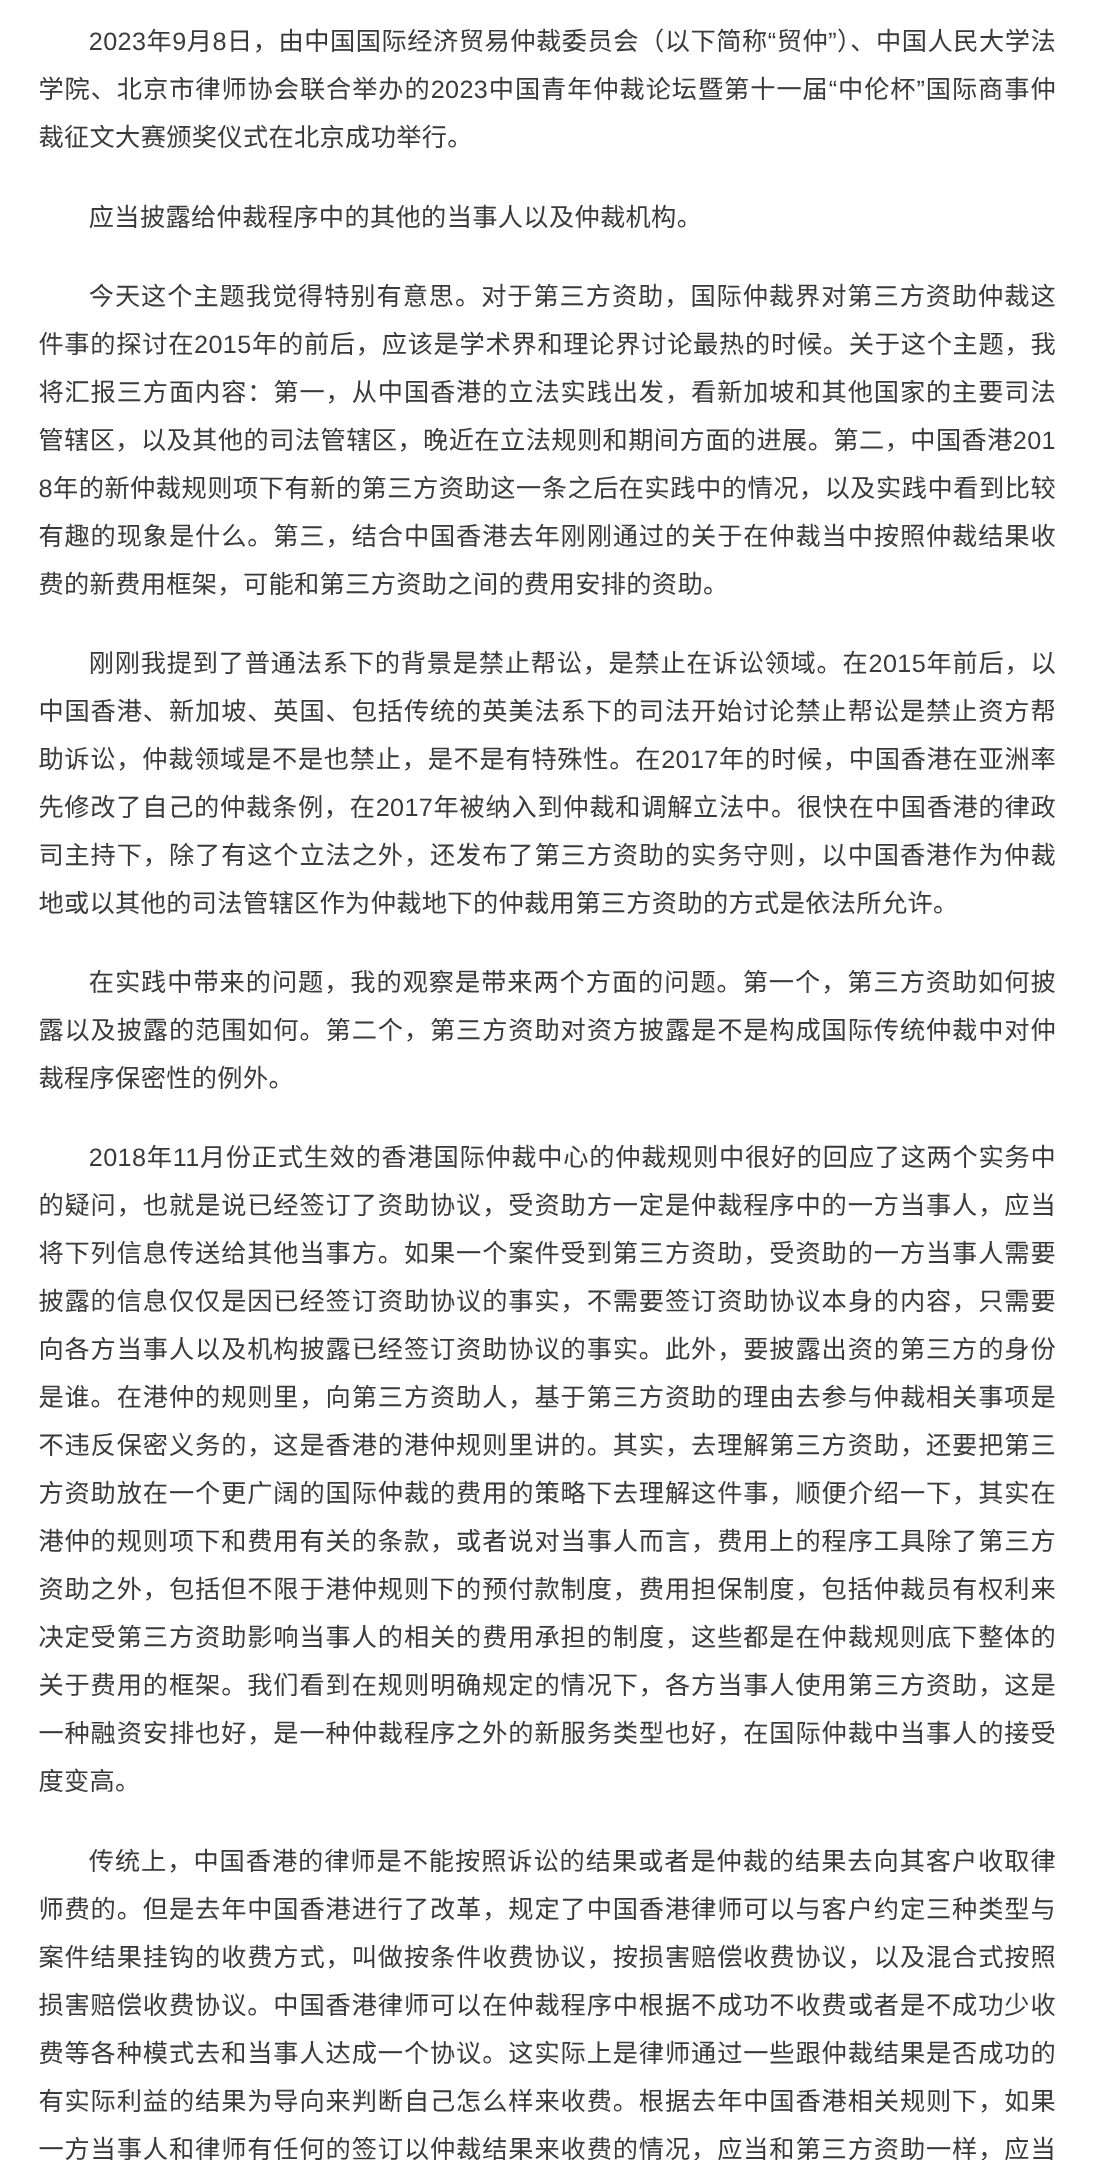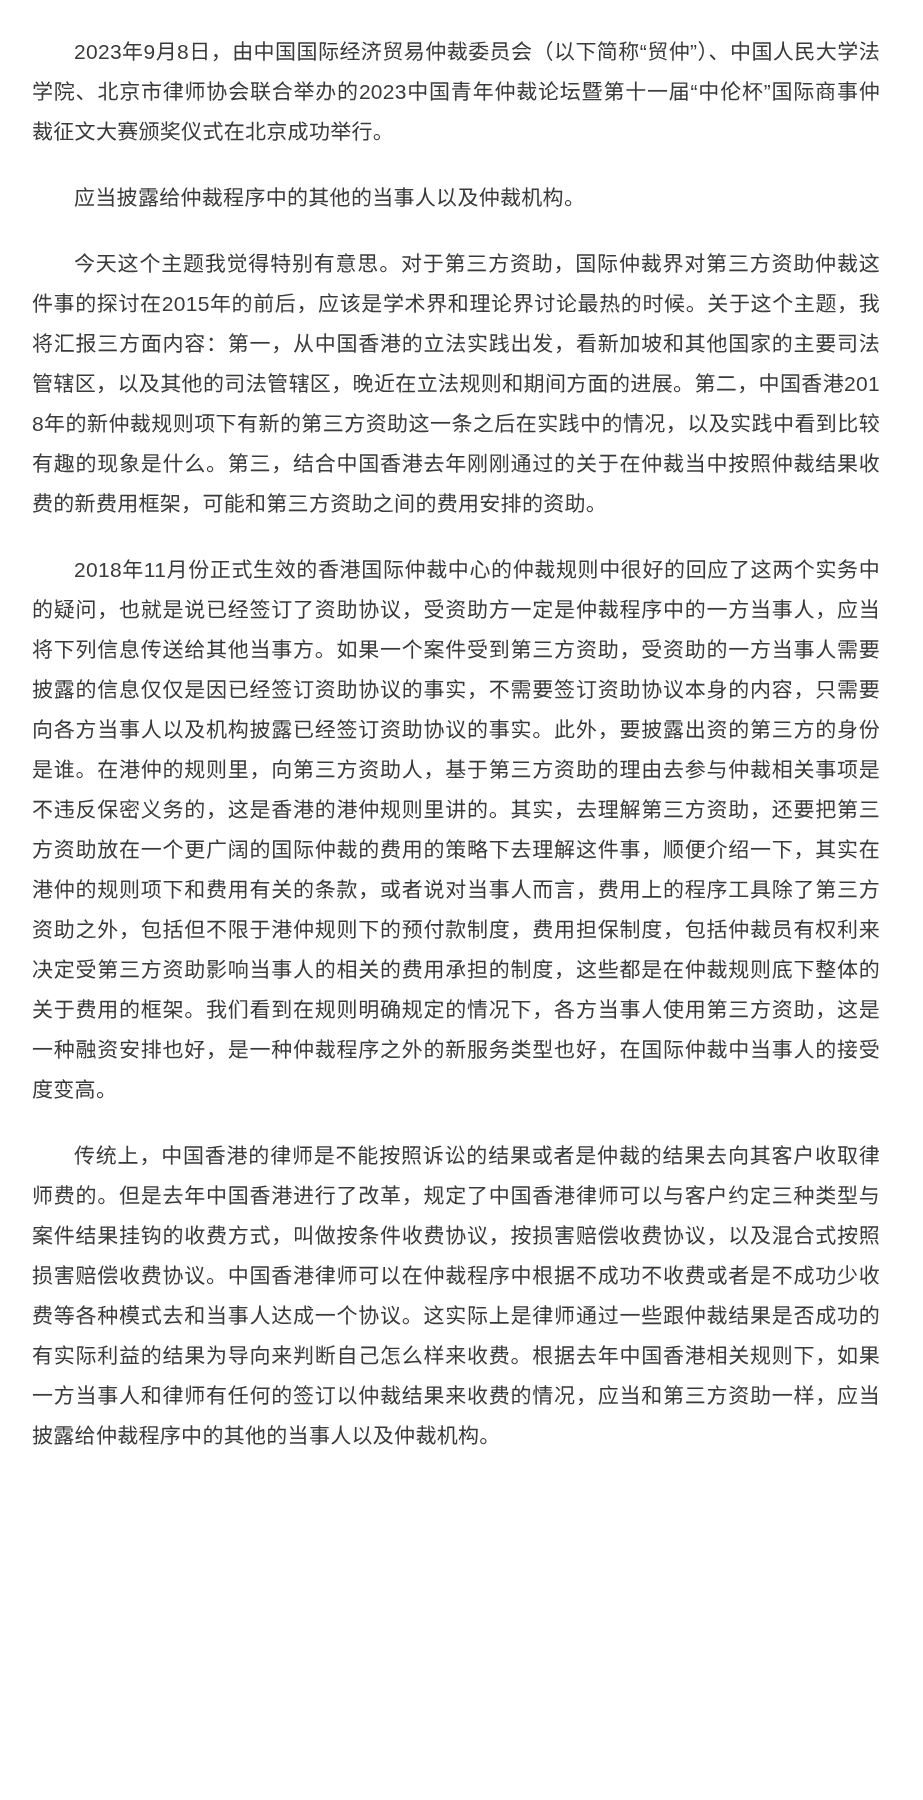--- a/index.html
+++ b/index.html
@@ -18,29 +18,31 @@
     box-sizing: border-box;
     width: 923px;
     padding: 16px 43px 20px 32px;
   }
   .article p.body-para {
     font-size: 21px;
     line-height: 40px;
     text-align: justify;
     text-justify: inter-ideograph;
     text-indent: 2em;
-    margin: 16px 0 26px 0;
+    margin: 0 0 26px 0;
     color: #3a3a3a;
     letter-spacing: 0.3px;
     word-break: break-all;
   }
 </style>
 </head>
 <body>
 
 <div class="article">
   <p class="body-para">2023年9月8日，由中国国际经济贸易仲裁委员会（以下简称“贸仲”）、中国人民大学法学院、北京市律师协会联合举办的2023中国青年仲裁论坛暨第十一届“中伦杯”国际商事仲裁征文大赛颁奖仪式在北京成功举行。</p>
   <p class="body-para">应当披露给仲裁程序中的其他的当事人以及仲裁机构。</p>
   <p class="body-para">今天这个主题我觉得特别有意思。对于第三方资助，国际仲裁界对第三方资助仲裁这件事的探讨在2015年的前后，应该是学术界和理论界讨论最热的时候。关于这个主题，我将汇报三方面内容：第一，从中国香港的立法实践出发，看新加坡和其他国家的主要司法管辖区，以及其他的司法管辖区，晚近在立法规则和期间方面的进展。第二，中国香港2018年的新仲裁规则项下有新的第三方资助这一条之后在实践中的情况，以及实践中看到比较有趣的现象是什么。第三，结合中国香港去年刚刚通过的关于在仲裁当中按照仲裁结果收费的新费用框架，可能和第三方资助之间的费用安排的资助。</p>
+  <p class="body-para">刚刚我提到了普通法系下的背景是禁止帮讼，是禁止在诉讼领域。在2015年前后，以中国香港、新加坡、英国、包括传统的英美法系下的司法开始讨论禁止帮讼是禁止资方帮助诉讼，仲裁领域是不是也禁止，是不是有特殊性。在2017年的时候，中国香港在亚洲率先修改了自己的仲裁条例，在2017年被纳入到仲裁和调解立法中。很快在中国香港的律政司主持下，除了有这个立法之外，还发布了第三方资助的实务守则，以中国香港作为仲裁地或以其他的司法管辖区作为仲裁地下的仲裁用第三方资助的方式是依法所允许。</p>
+  <p class="body-para">在实践中带来的问题，我的观察是带来两个方面的问题。第一个，第三方资助如何披露以及披露的范围如何。第二个，第三方资助对资方披露是不是构成国际传统仲裁中对仲裁程序保密性的例外。</p>
   <p class="body-para">2018年11月份正式生效的香港国际仲裁中心的仲裁规则中很好的回应了这两个实务中的疑问，也就是说已经签订了资助协议，受资助方一定是仲裁程序中的一方当事人，应当将下列信息传送给其他当事方。如果一个案件受到第三方资助，受资助的一方当事人需要披露的信息仅仅是因已经签订资助协议的事实，不需要签订资助协议本身的内容，只需要向各方当事人以及机构披露已经签订资助协议的事实。此外，要披露出资的第三方的身份是谁。在港仲的规则里，向第三方资助人，基于第三方资助的理由去参与仲裁相关事项是不违反保密义务的，这是香港的港仲规则里讲的。其实，去理解第三方资助，还要把第三方资助放在一个更广阔的国际仲裁的费用的策略下去理解这件事，顺便介绍一下，其实在港仲的规则项下和费用有关的条款，或者说对当事人而言，费用上的程序工具除了第三方资助之外，包括但不限于港仲规则下的预付款制度，费用担保制度，包括仲裁员有权利来决定受第三方资助影响当事人的相关的费用承担的制度，这些都是在仲裁规则底下整体的关于费用的框架。我们看到在规则明确规定的情况下，各方当事人使用第三方资助，这是一种融资安排也好，是一种仲裁程序之外的新服务类型也好，在国际仲裁中当事人的接受度变高。</p>
   <p class="body-para">传统上，中国香港的律师是不能按照诉讼的结果或者是仲裁的结果去向其客户收取律师费的。但是去年中国香港进行了改革，规定了中国香港律师可以与客户约定三种类型与案件结果挂钩的收费方式，叫做按条件收费协议，按损害赔偿收费协议，以及混合式按照损害赔偿收费协议。中国香港律师可以在仲裁程序中根据不成功不收费或者是不成功少收费等各种模式去和当事人达成一个协议。这实际上是律师通过一些跟仲裁结果是否成功的有实际利益的结果为导向来判断自己怎么样来收费。根据去年中国香港相关规则下，如果一方当事人和律师有任何的签订以仲裁结果来收费的情况，应当和第三方资助一样，应当披露给仲裁程序中的其他的当事人以及仲裁机构。</p>
 
 </div>
 
 </body></html>

